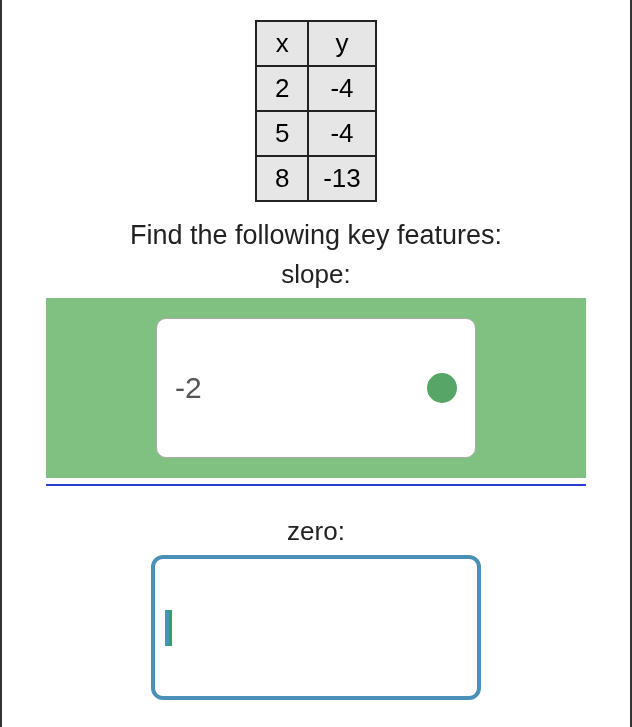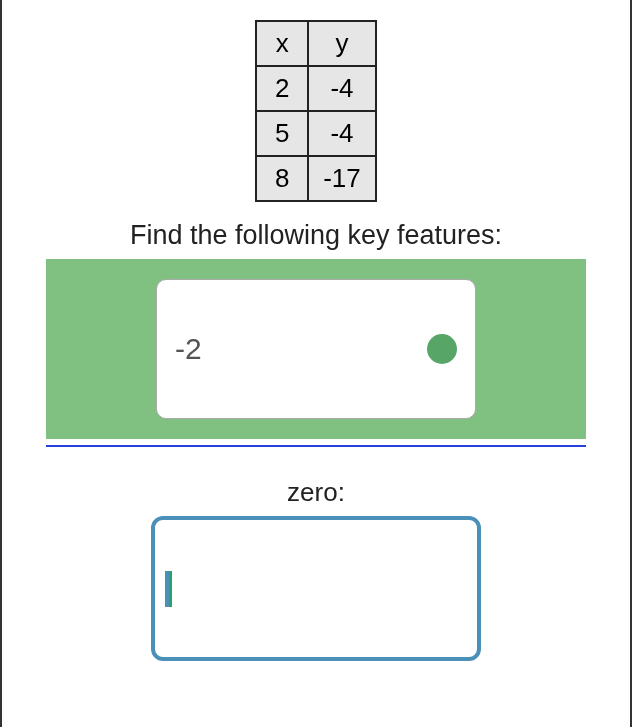--- a/index.html
+++ b/index.html
@@ -117,27 +117,28 @@
     <tr>
       <td>2</td>
       <td>-4</td>
     </tr>
     <tr>
       <td>5</td>
       <td>-4</td>
     </tr>
     <tr>
       <td>8</td>
-      <td>-17</td>
+      <td>-13</td>
     </tr>
   </tbody>
     </table>
 
   <div class="prompt">Find the following key features:</div>
 
+  <div class="label">slope:</div>
 
   <div class="answer-wrap-correct">
     <div class="answer-box-correct">
       <span class="answer-text">-2</span>
       <span class="dot-icon"></span>
     </div>
   </div>
 
   <div class="underline"></div>
 

